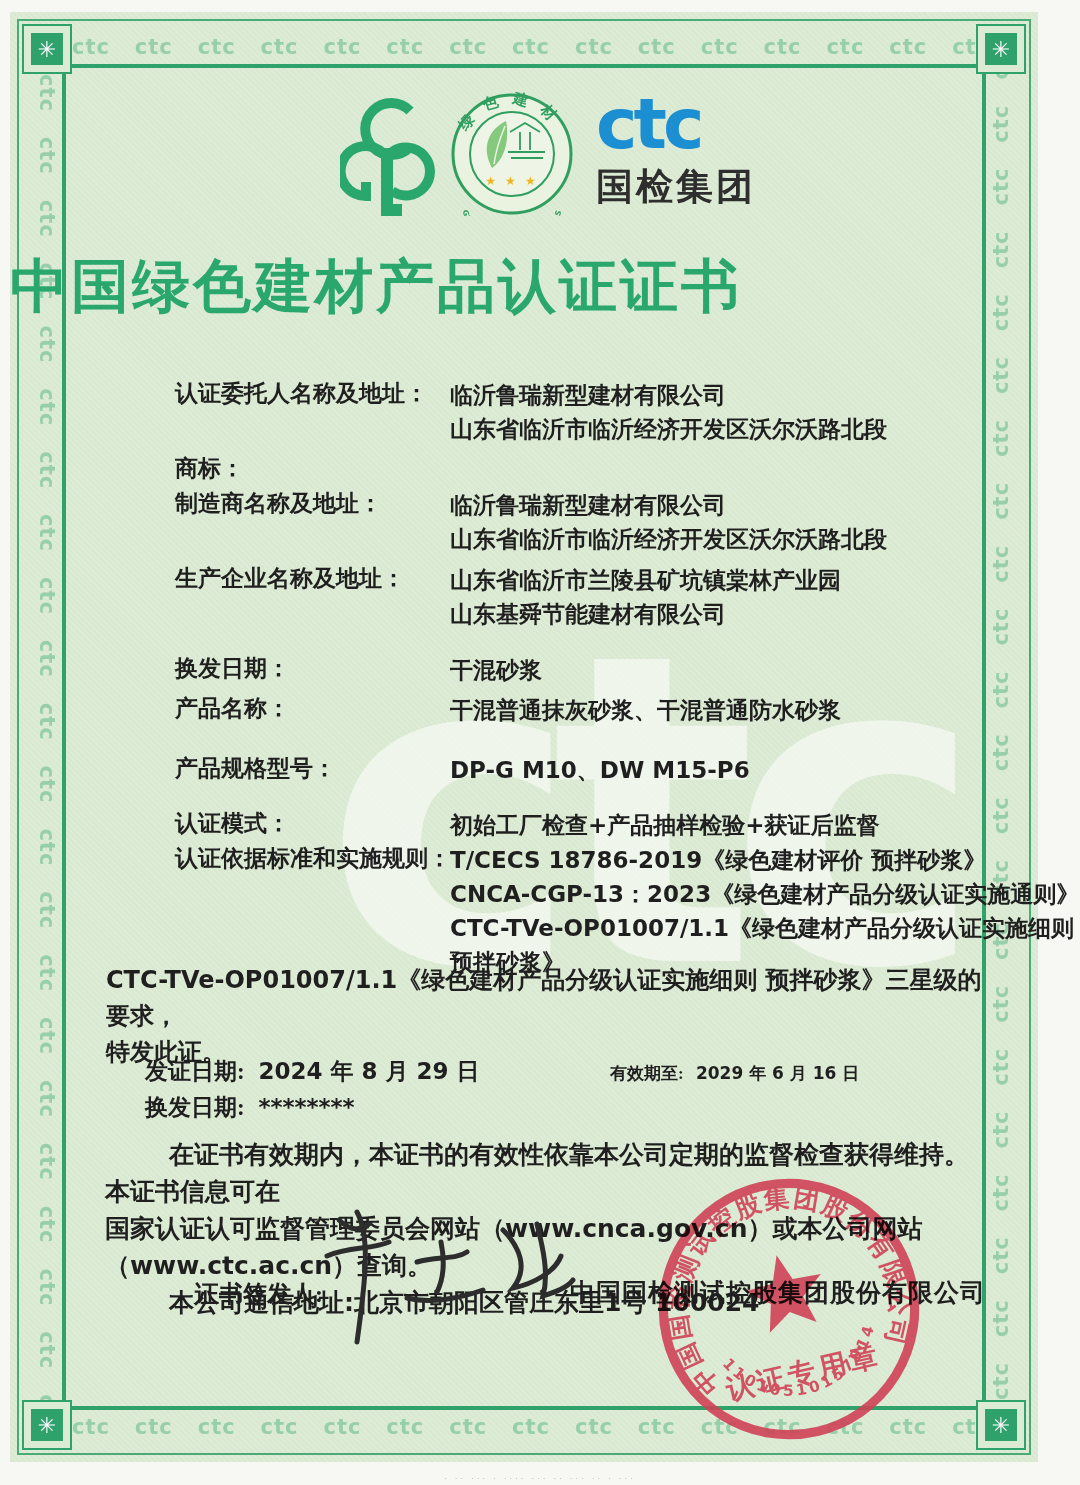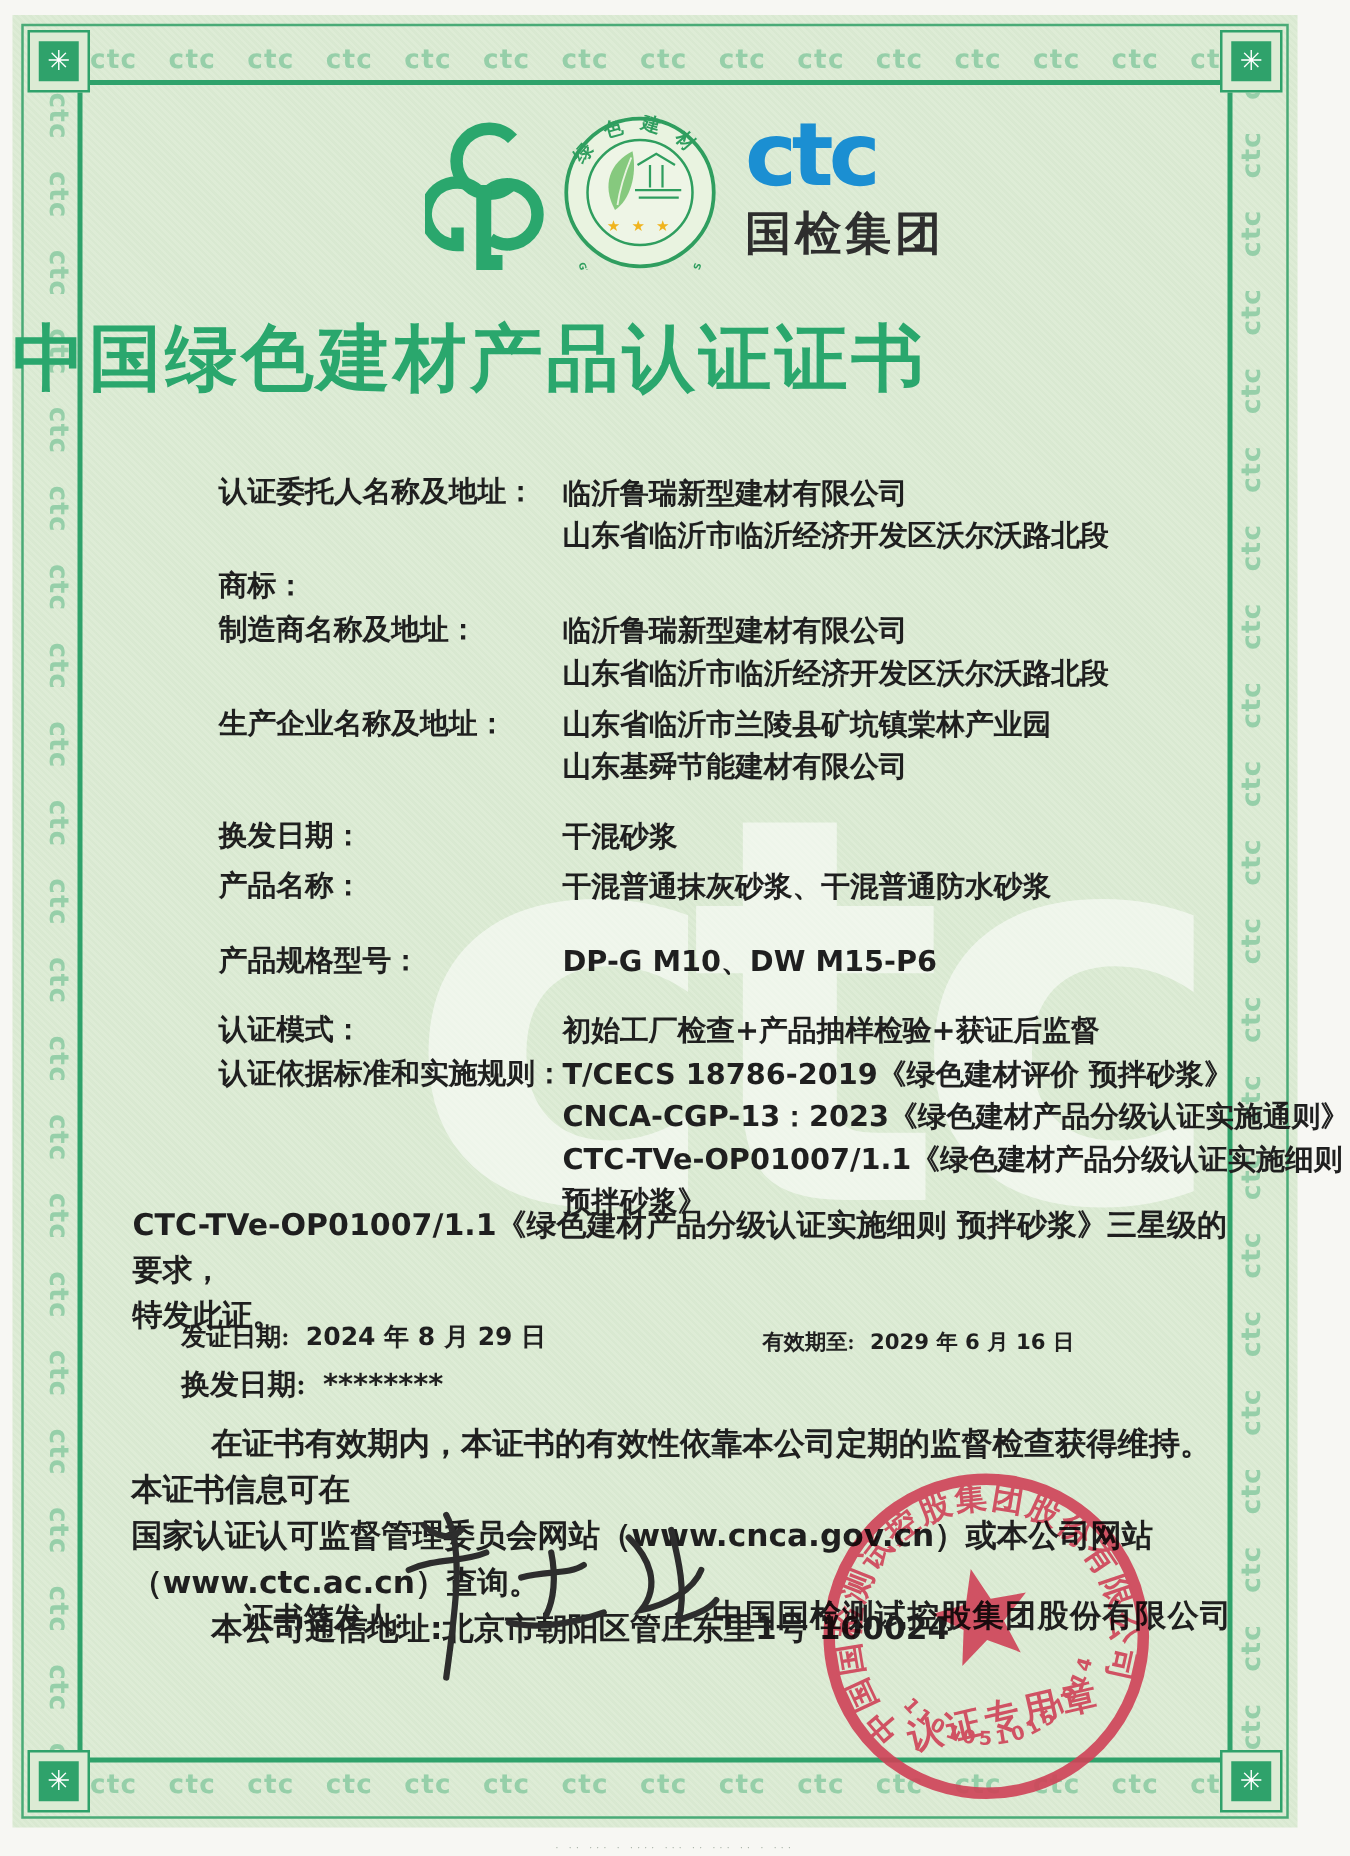--- a/index.html
+++ b/index.html
@@ -66,21 +66,21 @@
   .flabel{position:absolute;left:165px;font-size:23px;font-weight:bold;white-space:nowrap;}
   .fval{position:absolute;left:440px;font-size:23px;font-weight:bold;white-space:nowrap;
     font-family:"DejaVu Sans","Liberation Sans",sans-serif;}
   .fval .vline{height:34px;line-height:34px;}
   
   .statement{position:absolute;left:96px;top:950px;width:880px;
     font-size:24px;font-weight:bold;line-height:36px;
     font-family:"DejaVu Sans","Liberation Sans",sans-serif;}
   .statement .indent{text-indent:62px;}
   .dates span{display:inline-block;}
-  .d-issue{position:absolute;left:135px;top:1044px;font-size:20px;font-weight:bold;text-align:right;}
+  .d-issue{position:absolute;left:135px;top:1044px;font-size:23px;font-weight:bold;text-align:right;}
   .d-valid{position:absolute;left:600px;top:1050px;font-size:17px;font-weight:bold;}
   .d-reissue{position:absolute;left:135px;top:1080px;font-size:23px;font-weight:bold;}
   .dval{font-family:"DejaVu Sans",sans-serif;margin-left:8px;}
   .footer{position:absolute;left:95px;top:1124px;width:888px;
     font-size:25px;font-weight:bold;line-height:37px;
     font-family:"DejaVu Sans","Liberation Sans",sans-serif;}
   .footer .indent{text-indent:64px;}
   
   .signer-label{position:absolute;left:185px;top:1266px;font-size:24px;font-weight:bold;}
   .signature{position:absolute;left:295px;top:1192px;z-index:3;}

